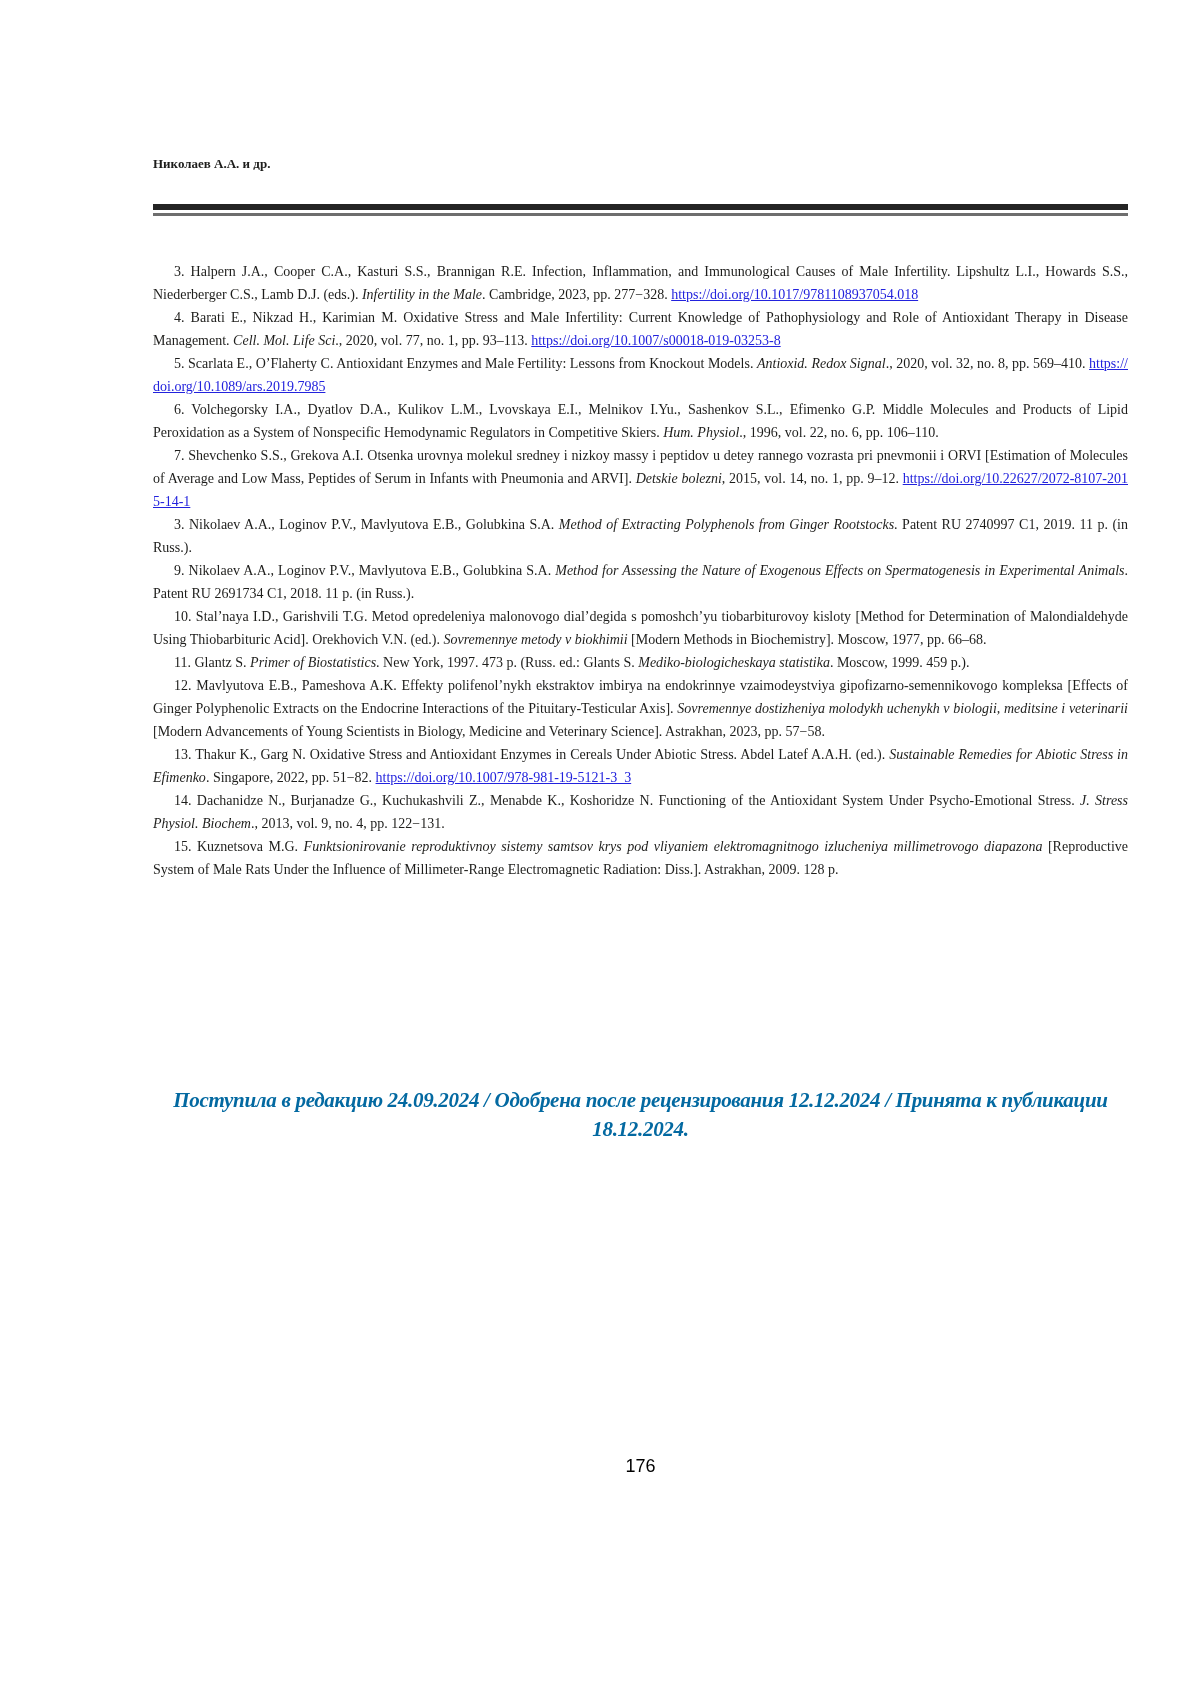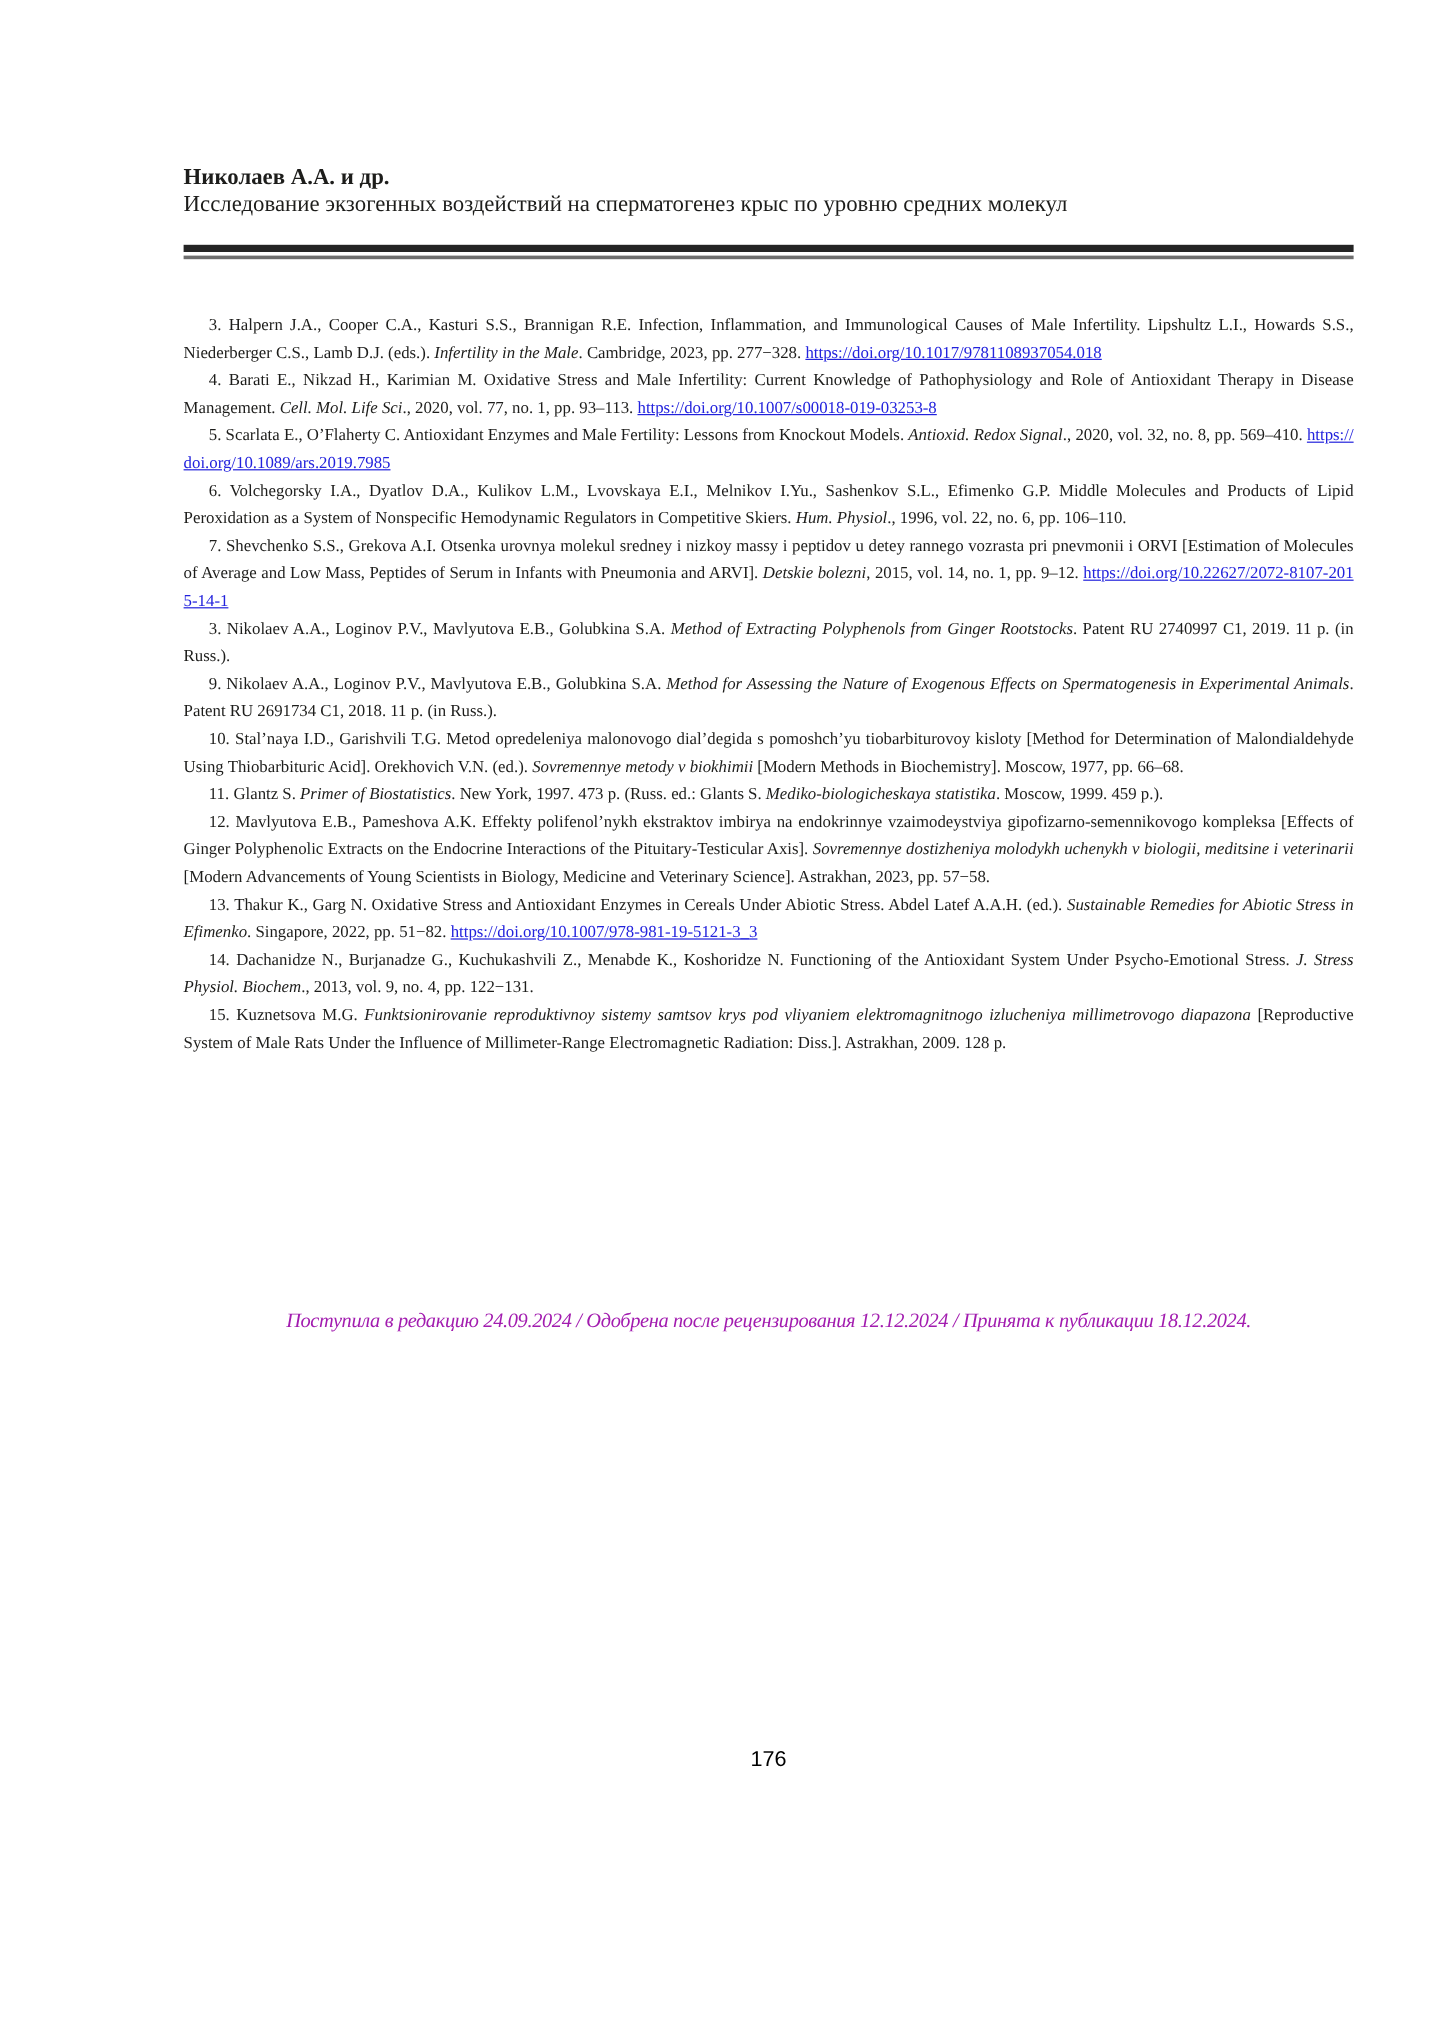--- a/index.html
+++ b/index.html
@@ -12,21 +12,21 @@
     width: 1200px;
     height: 1697px;
     background: #ffffff;
     font-family: "Liberation Serif", serif;
     color: var(--text-color);
     overflow: hidden;
   }
   .col { position: absolute; left: 153px; width: 975px; }
 
   
-  .running-head { top: 136px; font-size: 19px; line-height: 23px; }
+  .running-head { top: 152px; font-size: 13px; line-height: 23px; }
   .running-head .authors { font-weight: bold; }
 
   
   .rule-wrap { top: 204px; }
   .rule-thick { height: 6px; background: #242424; }
   .rule-gap { height: 3px; }
   .rule-thin { height: 3px; background: #6e6e6e; }
 
   
   .refs {
@@ -40,45 +40,45 @@
   .link {
     color: var(--link-color);
     text-decoration: underline;
     word-break: break-all;
     cursor: pointer;
   }
 
   
   .dates {
     top: 1086px;
-    font-size: 17px;
+    font-size: 21px;
     line-height: 29px;
     font-style: italic;
     text-align: center;
-    color: #a21caf;
+    color: #0369a1;
+    font-weight: bold;
   }
   .dates .ru { letter-spacing: -0.3px; }
 
   
   .page-number {
     top: 1456px;
     text-align: center;
     font-family: "Liberation Sans", sans-serif;
     font-size: 18px;
     color: #000000;
   }
 </style>
 </head>
 <body>
 
 <div class="page">
 
   <div class="col running-head">
     <div class="authors">Николаев А.А. и др.</div>
-    <div class="article-title">Исследование экзогенных воздействий на сперматогенез крыс по уровню средних молекул</div>
   </div>
 
   <div class="col rule-wrap">
     <div class="rule-thick"></div>
     <div class="rule-gap"></div>
     <div class="rule-thin"></div>
   </div>
 
   <div class="col refs">
 

